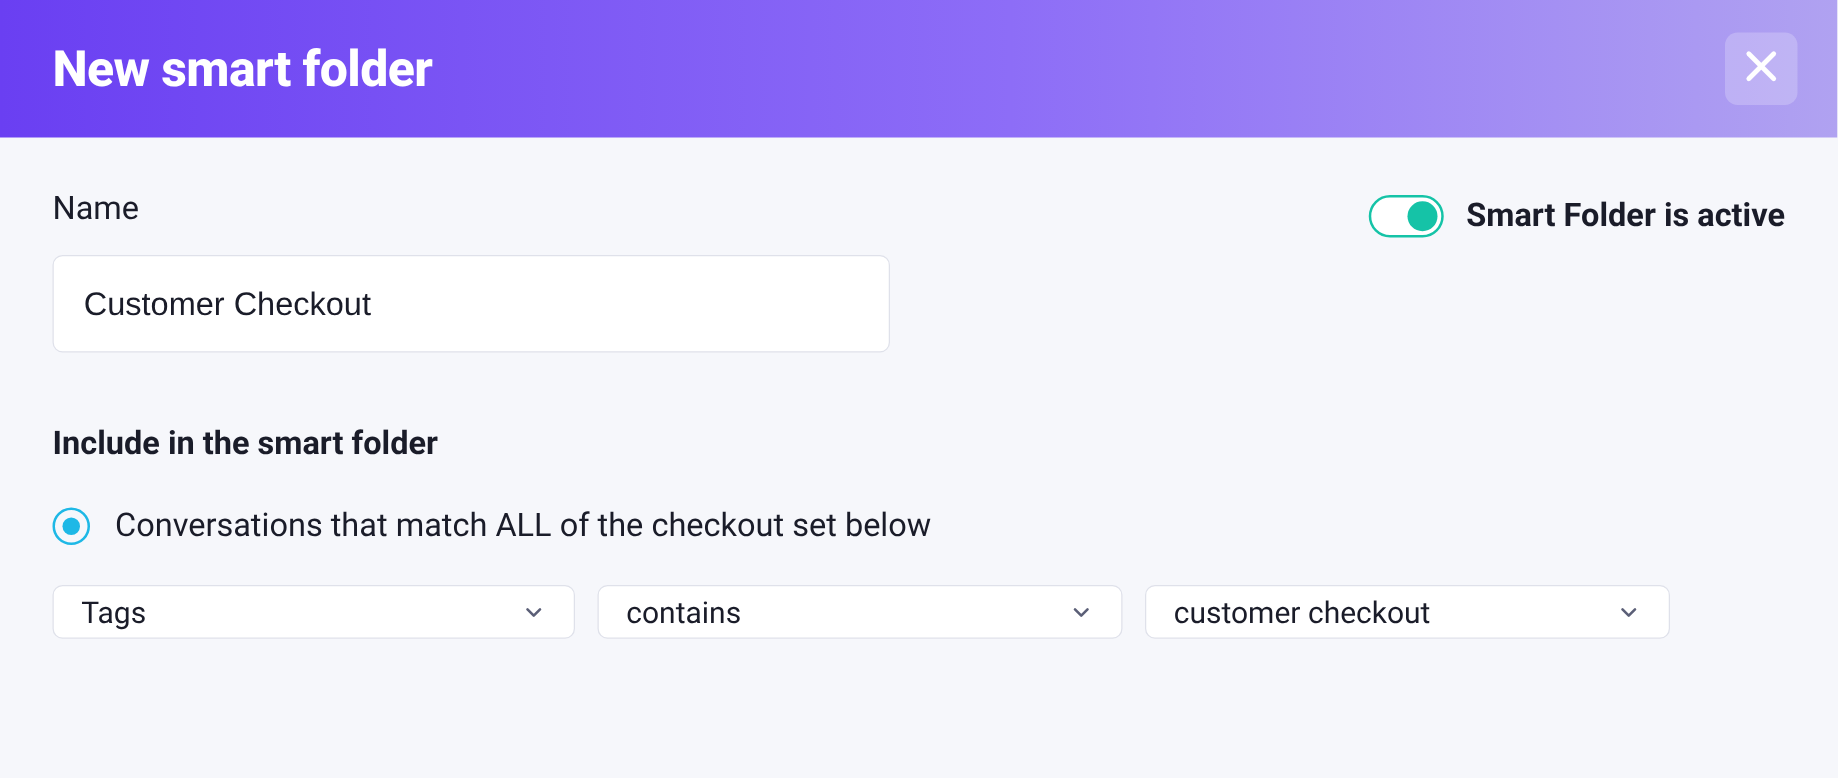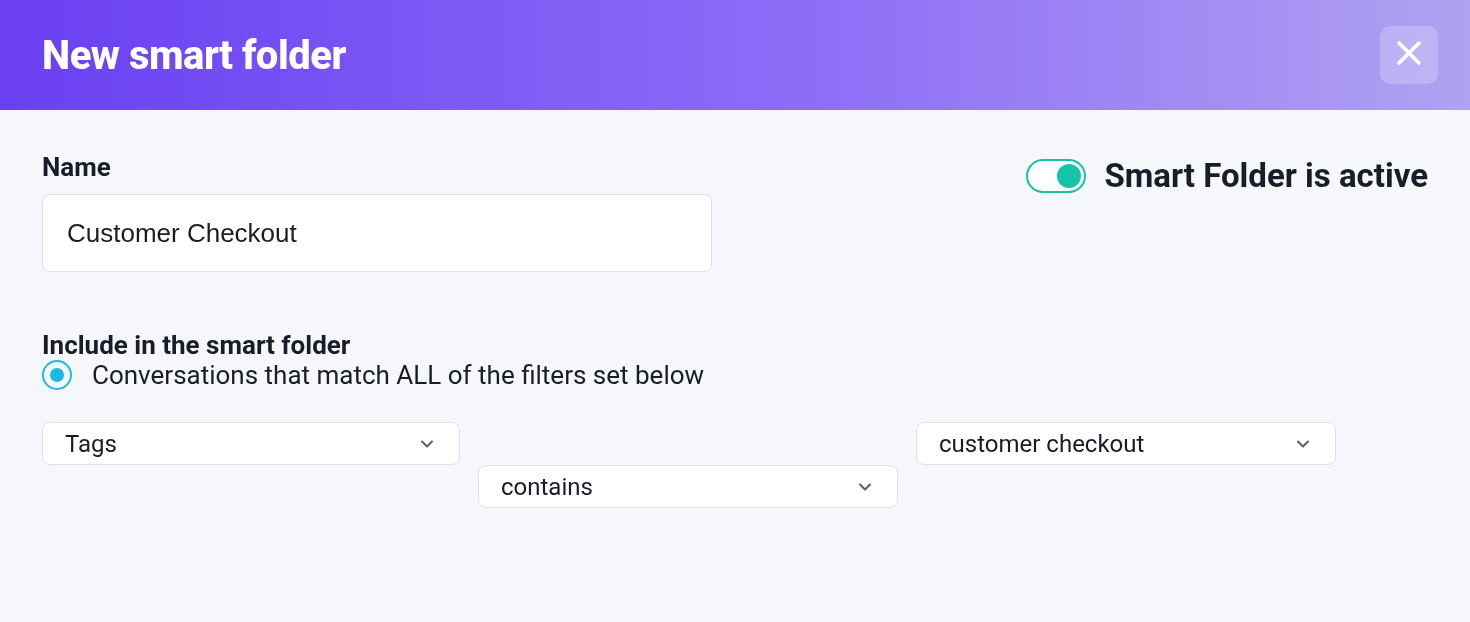--- a/index.html
+++ b/index.html
@@ -40,23 +40,23 @@
       padding: 42px;
     }
     .row-top {
       display: flex;
       justify-content: space-between;
       align-items: flex-start;
     }
     .left-col { flex: 0 0 670px; }
     .label {
       font-size: 26px;
-      font-weight: 700;
-      color: #1a1c29;
-      margin-bottom: 12px;
+      font-weight: 400;
+      color: #1a1c29;
+      margin-bottom: 22px;
     }
     .text-input {
       width: 100%;
       height: 78px;
       border: 1px solid #dfe1ea;
       border-radius: 8px;
       background: #ffffff;
       font-size: 26px;
       font-weight: 400;
       color: #1a1c29;
@@ -81,29 +81,30 @@
     .toggle-knob {
       position: absolute;
       right: 3px;
       top: 3px;
       width: 24px;
       height: 24px;
       border-radius: 50%;
       background: #15c3a7;
     }
     .toggle-label {
-      font-size: 33px;
+      font-size: 26px;
       font-weight: 700;
       color: #1a1c29;
     }
     .section-heading {
       font-size: 26px;
       font-weight: 700;
       color: #1a1c29;
       margin-top: 58px;
+      margin-bottom: 36px;
     }
     .radio-row {
       display: flex;
       align-items: center;
       gap: 20px;
       margin-bottom: 32px;
       cursor: pointer;
     }
     .radio {
       width: 30px;
@@ -146,21 +147,21 @@
     .select-value {
       font-size: 24px;
       color: #1a1c29;
     }
     .chevron {
       width: 20px;
       height: 20px;
     }
     .chevron svg { width: 100%; height: 100%; stroke: #5b5f77; stroke-width: 2.5; fill: none; stroke-linecap: round; stroke-linejoin: round; }
     .sel-a { flex: 0 0 418px; }
-    .sel-b { flex: 0 0 420px; margin-top: 43px; }
+    .sel-b { flex: 0 0 420px; }
     .sel-c { flex: 0 0 420px; }
   </style>
 </head>
 <body>
 
 <div class="header">
   <div class="header-title">New smart folder</div>
   <div class="close-btn">
     <span>
       <svg viewBox="0 0 24 24">
@@ -185,21 +186,21 @@
       <div class="toggle-label">Smart Folder is active</div>
     </div>
   </div>
 
   <div class="section-heading">Include in the smart folder</div>
 
   <div class="radio-row">
     <div class="radio selected">
       <div class="radio-dot"></div>
     </div>
-    <div class="radio-label">Conversations that match ALL of the filters set below</div>
+    <div class="radio-label">Conversations that match ALL of the checkout set below</div>
   </div>
 
 
   <div class="filter-row">
     <div class="select sel-a">
       <span class="select-value">Tags</span>
       <span class="chevron">
         <svg viewBox="0 0 24 24">
             <polyline points="6 9 12 15 18 9"></polyline>
           </svg>

